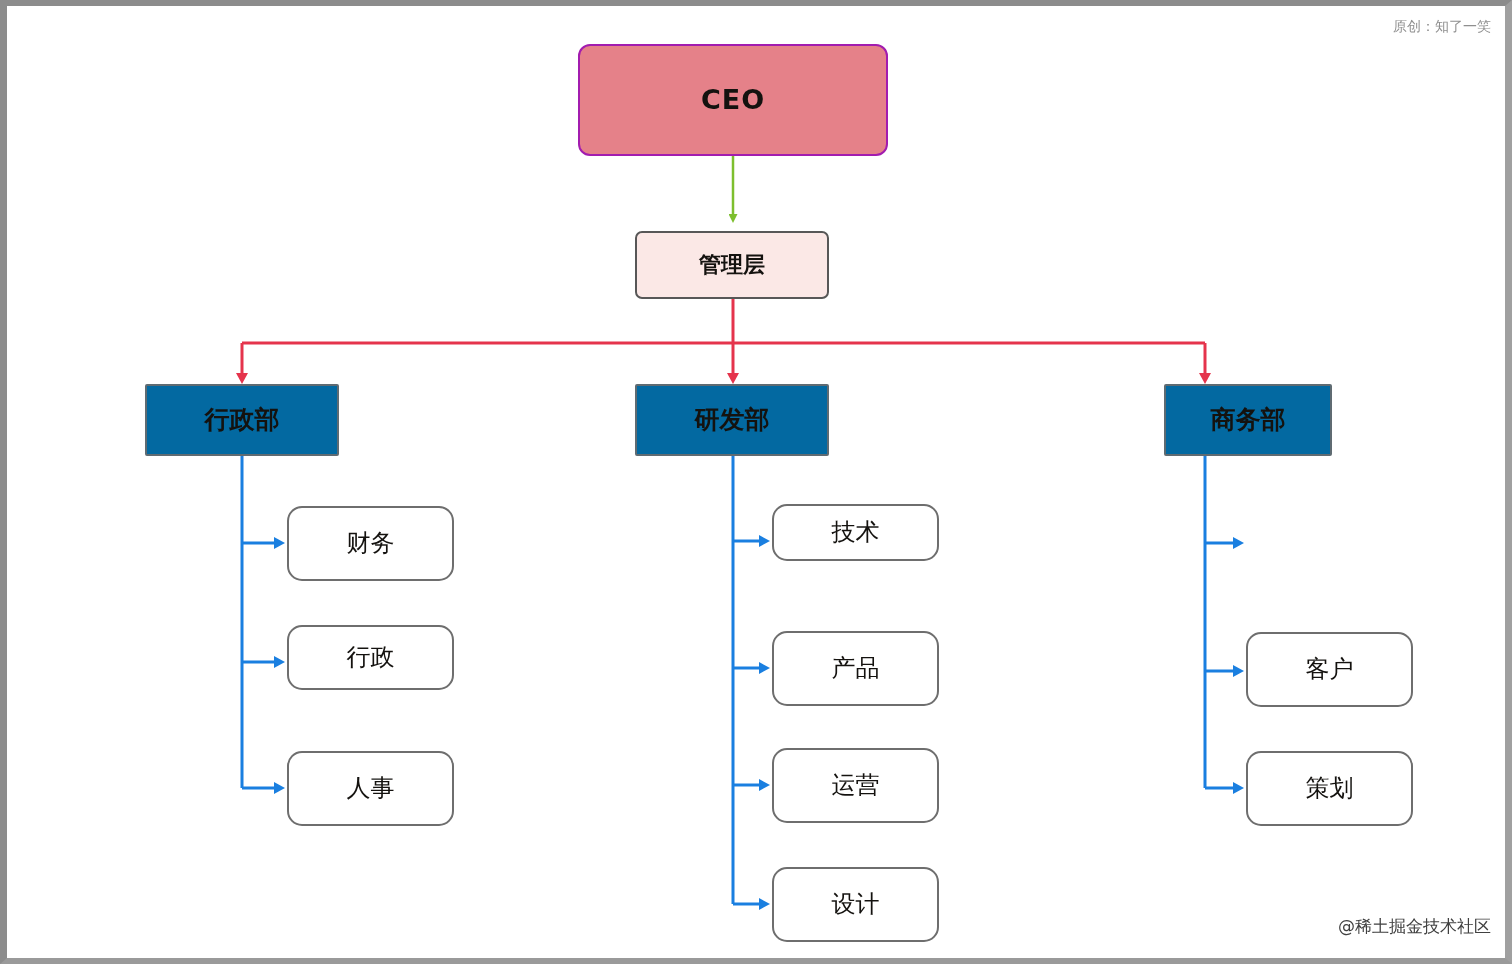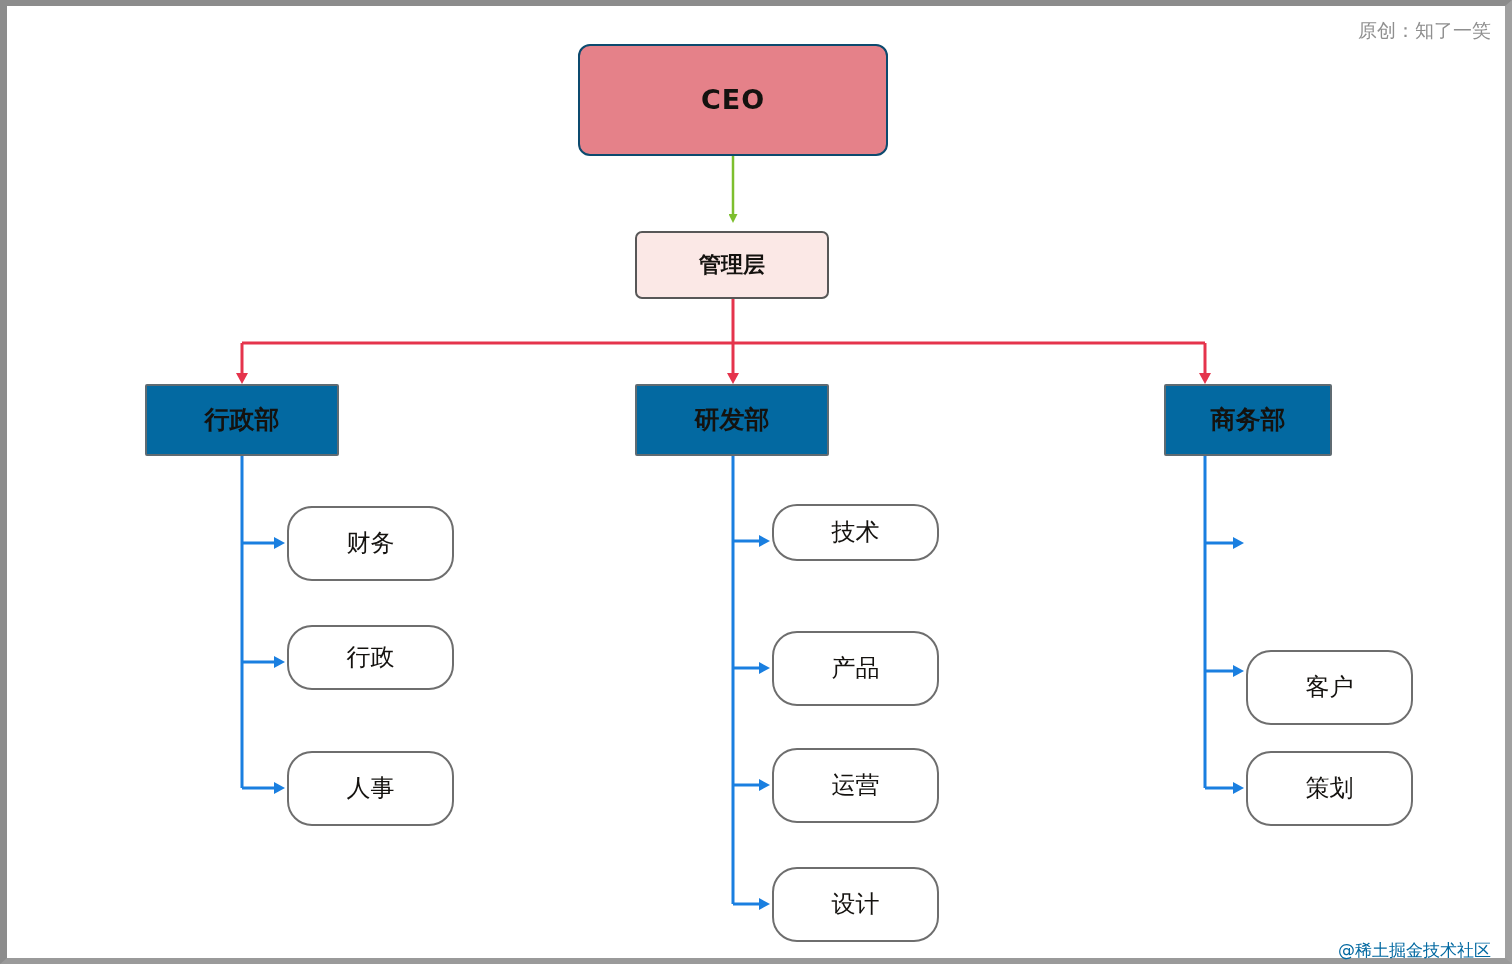--- a/index.html
+++ b/index.html
@@ -29,51 +29,51 @@
     position:absolute;
     box-sizing:border-box;
     display:flex;align-items:center;justify-content:center;
     color:#14120f;
     text-align:center;
     line-height:1.1;
     white-space:nowrap;
   }
   .node-ceo{
     background:#e58189;
-    border:2px solid #0c4a6e;
+    border:2px solid #a21caf;
     border-radius:12px;
     font-size:27px;font-weight:bold;
     letter-spacing:1px;
   }
   .node-mgmt{
     background:#fbe8e6;
     border:2px solid #575757;
     border-radius:2px;
     font-size:22px;font-weight:bold;
   }
   .node-dept{
     background:#0369a1;
     border:2px solid #5f6b72;
     border-radius:2px;
     font-size:25px;font-weight:bold;
   }
   .node-leaf{
     background:#ffffff;
     border:2px solid #6e6e6e;
-    border-radius:25px;
+    border-radius:15px;
     font-size:24px;font-weight:normal;
   }
   .watermark{
     position:absolute;
     color:#8f8f8f;
-    font-size:19px;
+    font-size:14px;
     white-space:nowrap;
   }
   .wm-top{right:28px;top:12px;}
-  .wm-bottom{right:28px;bottom:8px;font-size:17px;color:#0369a1;}
+  .wm-bottom{right:28px;bottom:32px;font-size:17px;color:#404040;}
 </style>
 </head>
 <body>
 
 <div id="frame">
   <div id="canvas">
 
     <svg class="edges" viewBox="0 0 1512 964">
       <defs>
         <marker id="arrow-green" markerWidth="9" markerHeight="9" refX="4" refY="4.5" orient="auto" markerUnits="userSpaceOnUse">
@@ -134,20 +134,20 @@
 
     <div class="node node-leaf" style="left:280px;top:500px;width:167px;height:75px;">财务</div>
     <div class="node node-leaf" style="left:280px;top:619px;width:167px;height:65px;">行政</div>
     <div class="node node-leaf" style="left:280px;top:745px;width:167px;height:75px;">人事</div>
 
     <div class="node node-leaf" style="left:765px;top:498px;width:167px;height:57px;">技术</div>
     <div class="node node-leaf" style="left:765px;top:625px;width:167px;height:75px;">产品</div>
     <div class="node node-leaf" style="left:765px;top:742px;width:167px;height:75px;">运营</div>
     <div class="node node-leaf" style="left:765px;top:861px;width:167px;height:75px;">设计</div>
 
-    <div class="node node-leaf" style="left:1239px;top:644px;width:167px;height:75px;">客户</div>
+    <div class="node node-leaf" style="left:1239px;top:626px;width:167px;height:75px;">客户</div>
     <div class="node node-leaf" style="left:1239px;top:745px;width:167px;height:75px;">策划</div>
 
     <div class="watermark wm-top">原创：知了一笑</div>
     <div class="watermark wm-bottom">@稀土掘金技术社区</div>
 
   </div>
 </div>
 
 </body></html>

